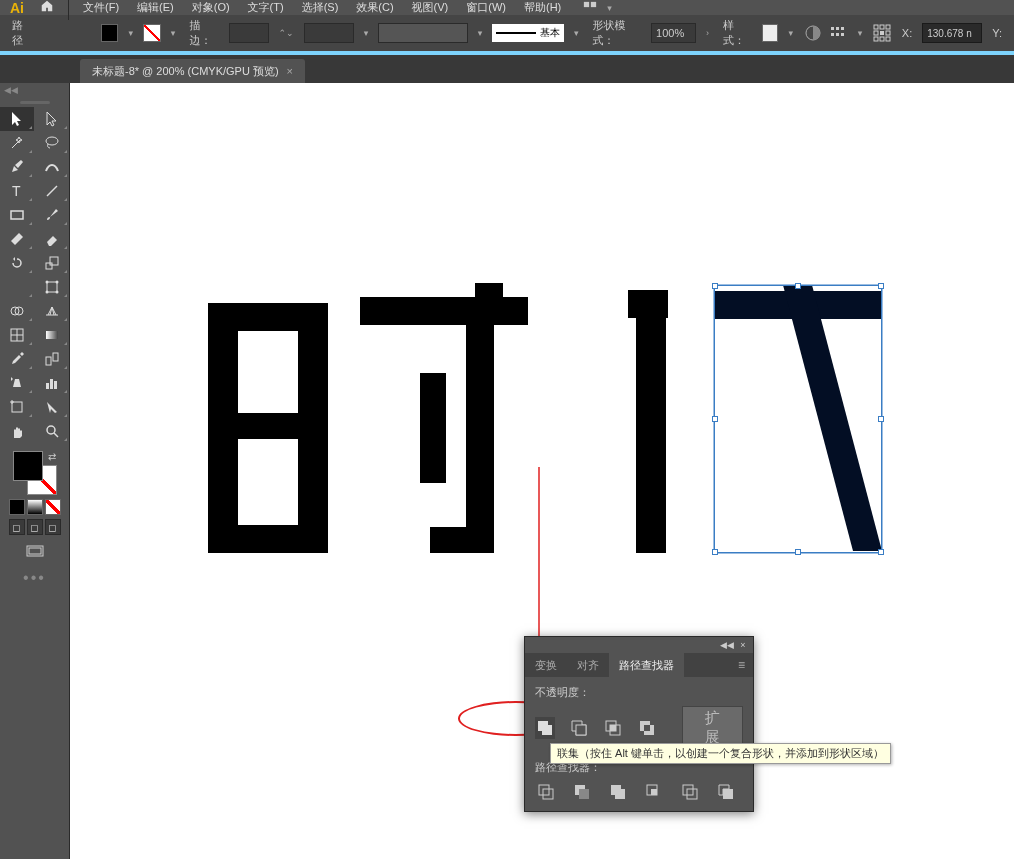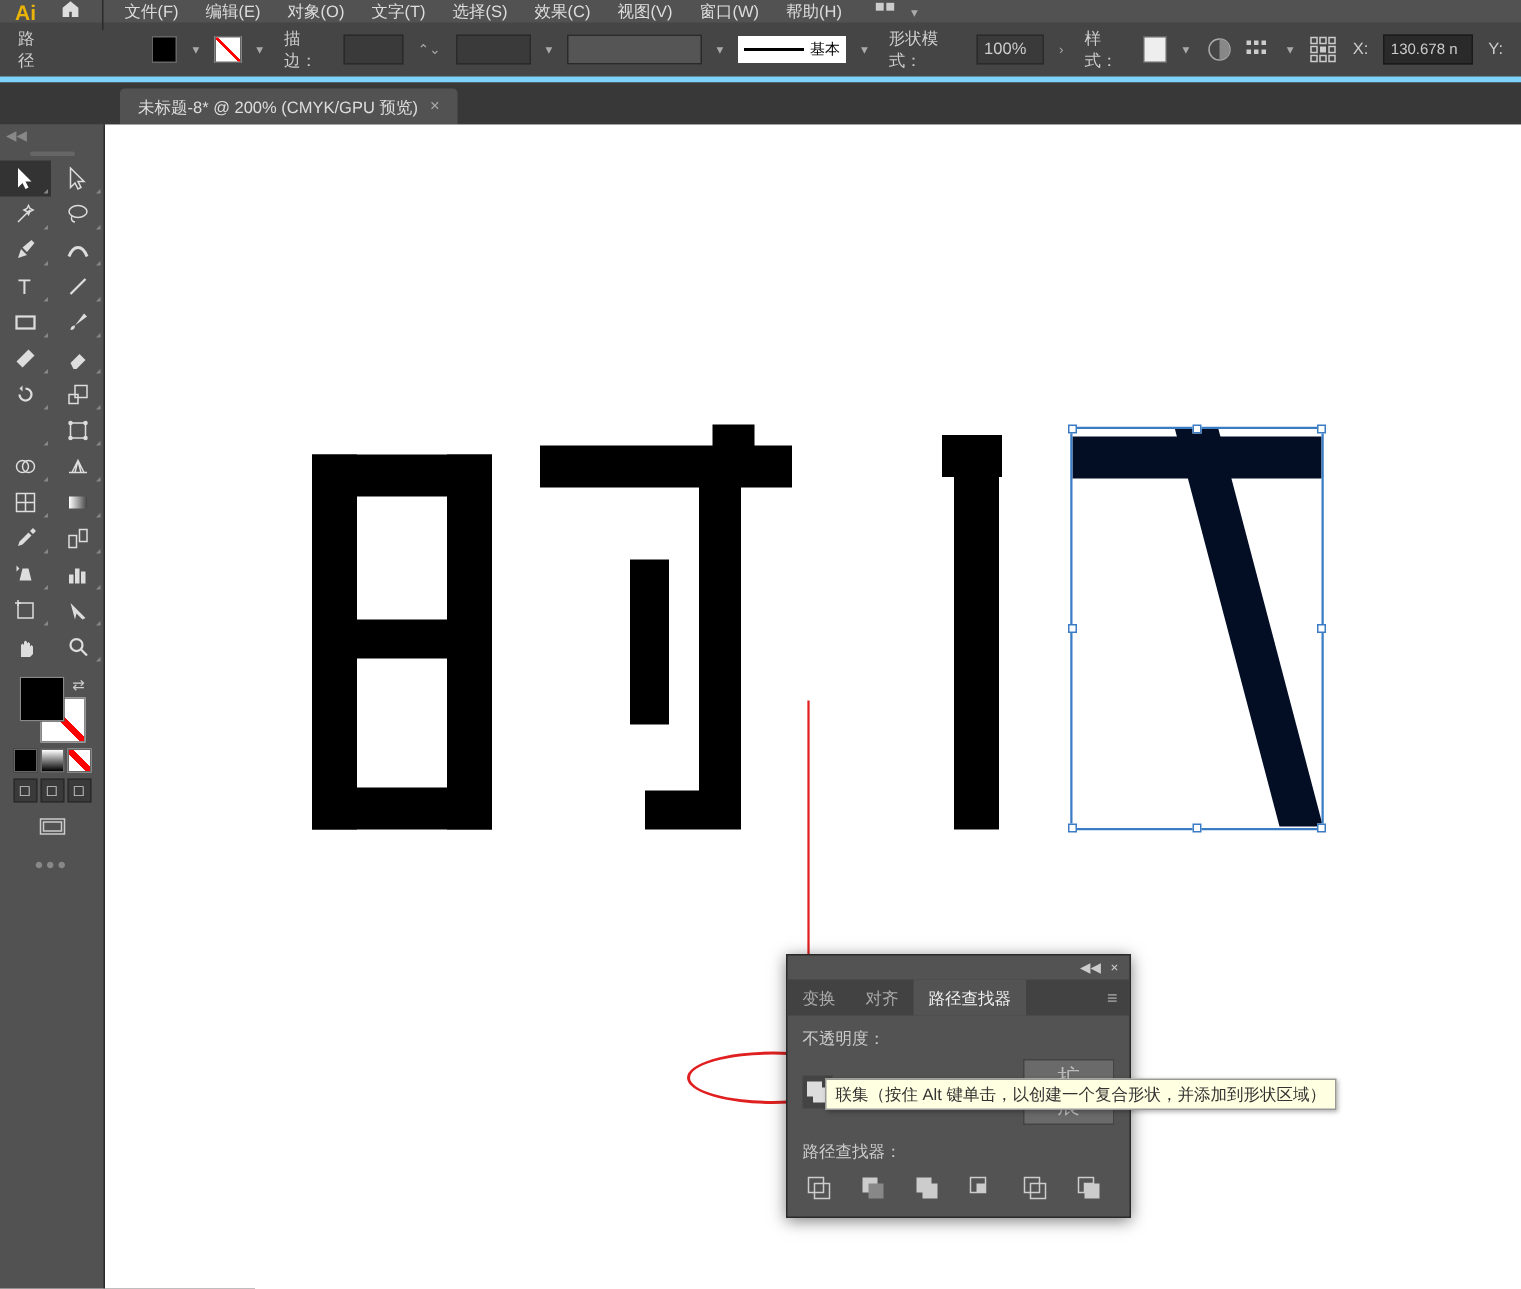--- a/index.html
+++ b/index.html
@@ -508,16 +508,16 @@
             <svg viewBox="0 0 20 20">
               <rect x="7" y="7" width="10" height="10" fill="#ccc"></rect>
               <path fill="#535353" stroke="#ccc" d="M3 3h10v4H7v6H3z"></path>
             </svg>
           </span>
       </div>
     </div>
   </div>
 
   
-  <div class="tooltip" style="left:480px; top:636px;">
+  <div class="tooltip" style="left:480px; top:660px;">
     <span>联集（按住 Alt 键单击，以创建一个复合形状，并添加到形状区域）</span>
   </div>
 </div>
 
 </body></html>

